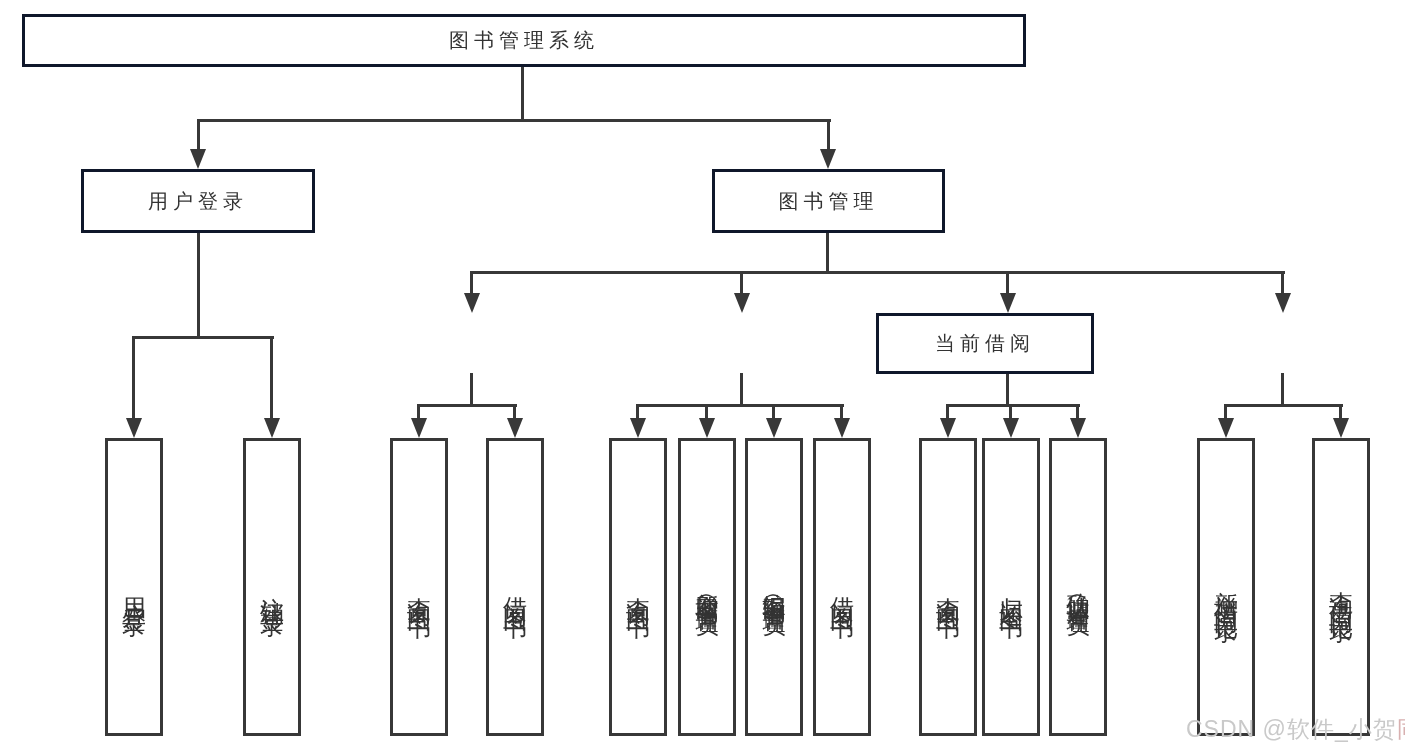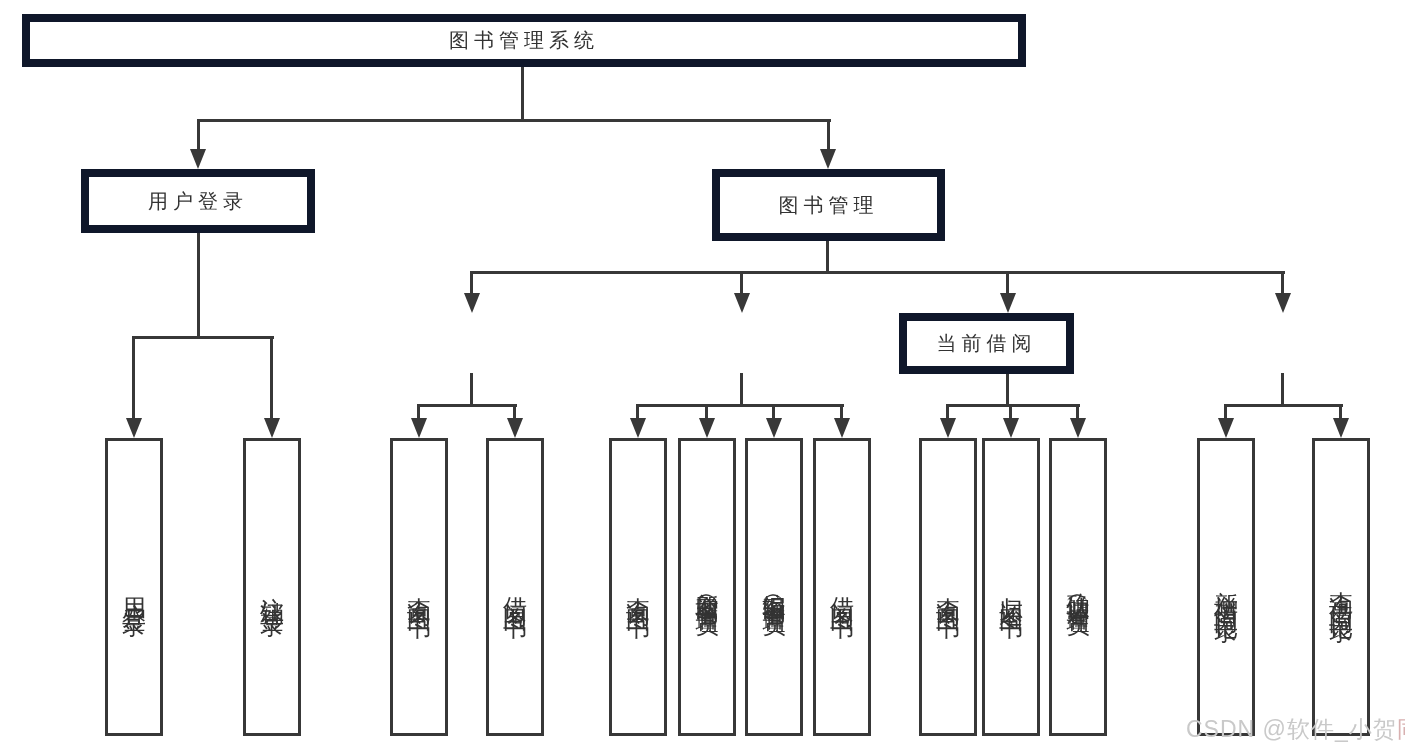--- a/index.html
+++ b/index.html
@@ -1,21 +1,21 @@
 <!DOCTYPE html>
 <html><head>
 <meta charset="utf-8">
 <style>
   html,body{margin:0;padding:0;background:#ffffff;}
   .canvas{
     position:relative;width:1405px;height:747px;background:#ffffff;overflow:hidden;
     font-family:"Liberation Sans","DejaVu Sans",sans-serif;color:#333333;
   }
   .node{
-    position:absolute;box-sizing:border-box;border:8px solid #0f172a;background:#ffffff;
+    position:absolute;box-sizing:border-box;border:3px solid #0f172a;background:#ffffff;
     display:flex;align-items:center;justify-content:center;
     font-size:20px;letter-spacing:5px;color:#333333;white-space:nowrap;
   }
   .nodev{
     position:absolute;box-sizing:border-box;border:3px solid #383838;background:#ffffff;
     display:flex;align-items:center;justify-content:center;
   }
   .vtext{
     writing-mode:vertical-rl;text-orientation:mixed;
     font-size:24px;letter-spacing:6px;margin-bottom:-6px;color:#333333;line-height:1;
@@ -99,27 +99,27 @@
   <div class="arrow" style="left:1333px;top:418px"></div>
 
   <div class="node" style="left:22px;top:14px;width:1004px;height:53px">
     <span>图书管理系统</span>
   </div>
 
   <div class="node" style="left:81px;top:169px;width:234px;height:64px">
     <span>用户登录</span>
   </div>
 
-  <div class="node" style="left:712px;top:169px;width:233px;height:72px">
+  <div class="node" style="left:712px;top:169px;width:233px;height:64px">
     <span>图书管理</span>
   </div>
 
 
 
-  <div class="node" style="left:899px;top:313px;width:175px;height:61px">
+  <div class="node" style="left:876px;top:313px;width:218px;height:61px">
     <span>当前借阅</span>
   </div>
 
 
   <div class="nodev" style="left:105px;top:438px;width:58px;height:298px">
     <span class="vtext">用户登录</span>
   </div>
   <div class="nodev" style="left:243px;top:438px;width:58px;height:298px">
     <span class="vtext">注销登录</span>
   </div>

